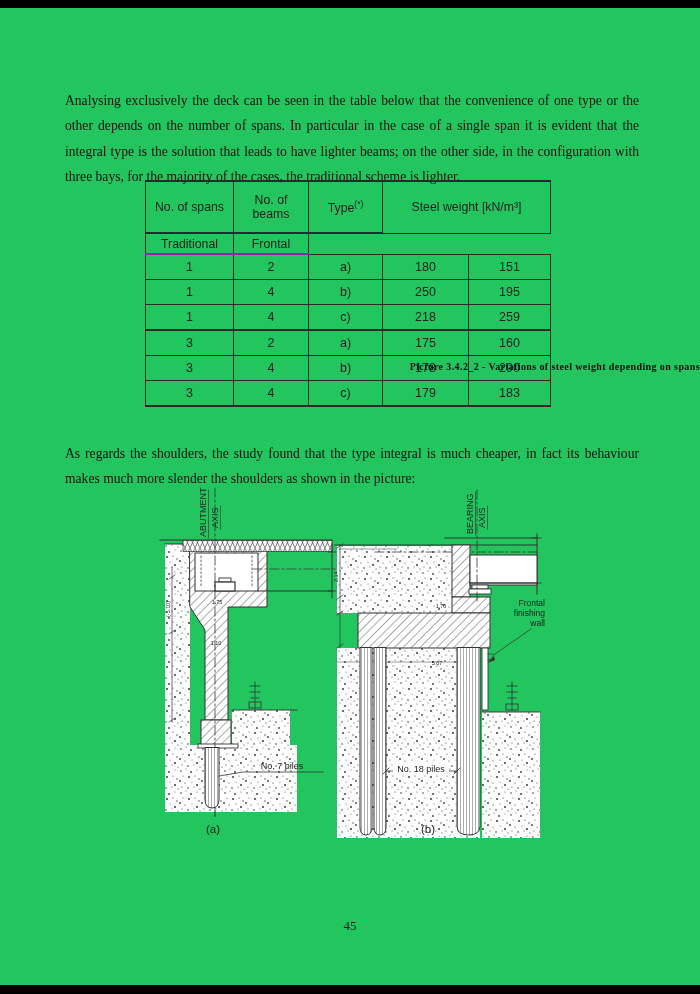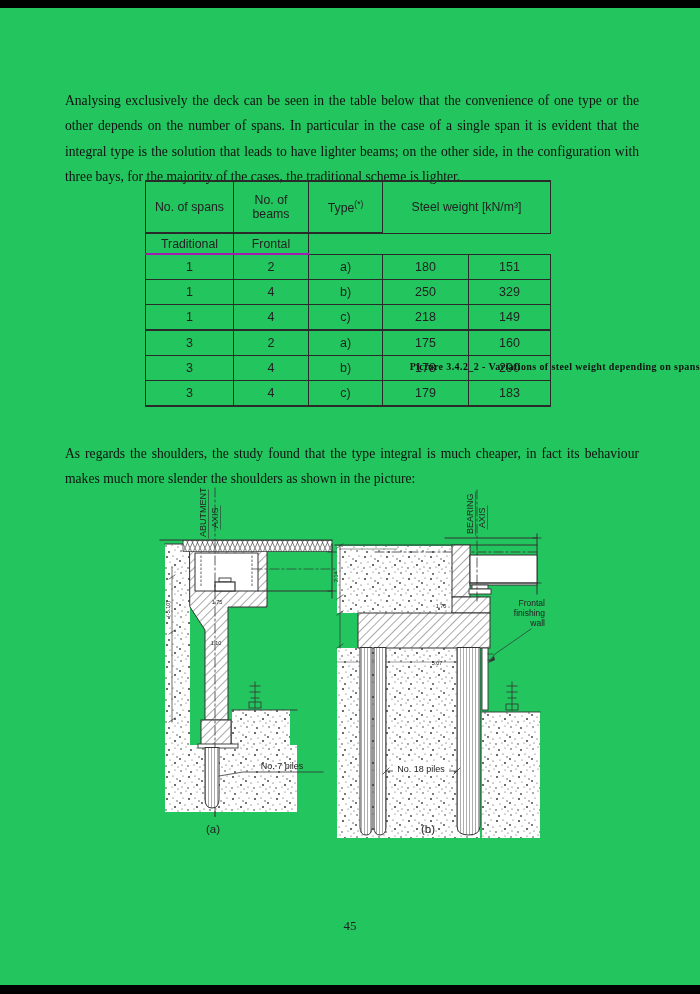--- a/index.html
+++ b/index.html
@@ -70,28 +70,28 @@
         <td>2</td>
         <td>a)</td>
         <td>180</td>
         <td>151</td>
       </tr>
       <tr>
         <td>1</td>
         <td>4</td>
         <td>b)</td>
         <td>250</td>
-        <td>329</td>
+        <td>195</td>
       </tr>
       <tr>
         <td>1</td>
         <td>4</td>
         <td>c)</td>
         <td>218</td>
-        <td>149</td>
+        <td>259</td>
       </tr>
       <tr class="sep">
         <td>3</td>
         <td>2</td>
         <td>a)</td>
         <td>175</td>
         <td>160</td>
       </tr>
       <tr>
         <td>3</td>

